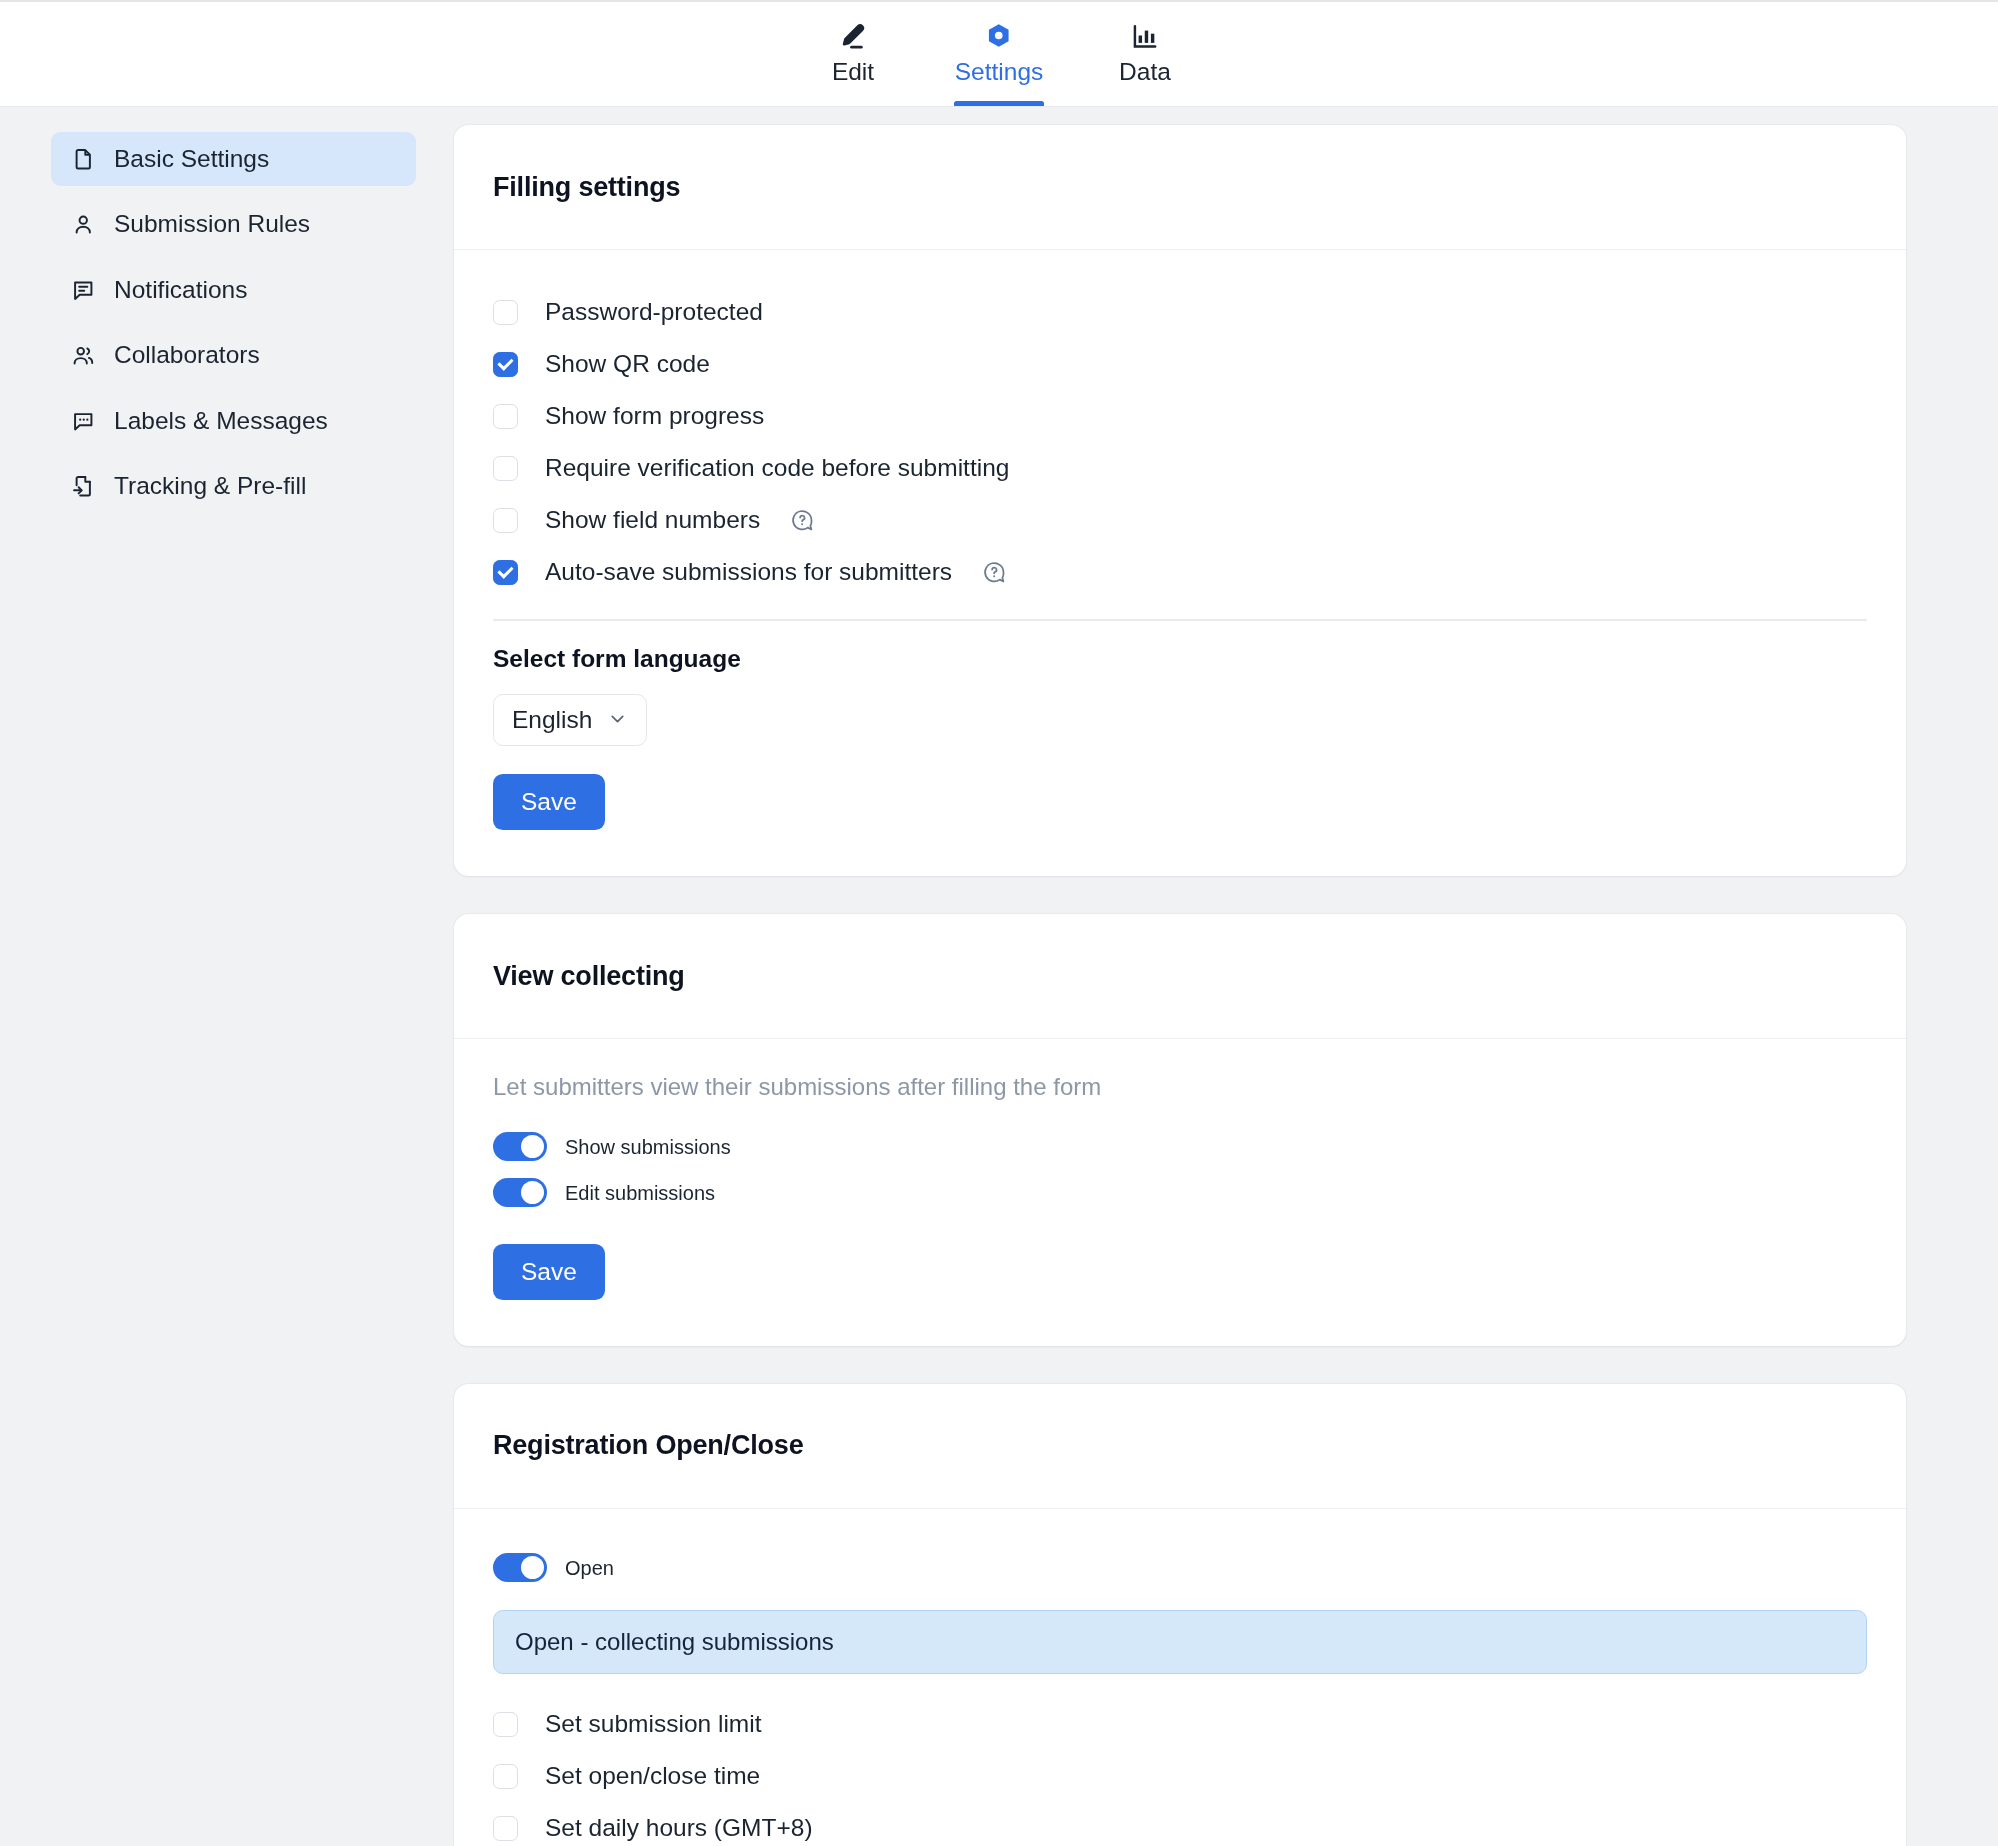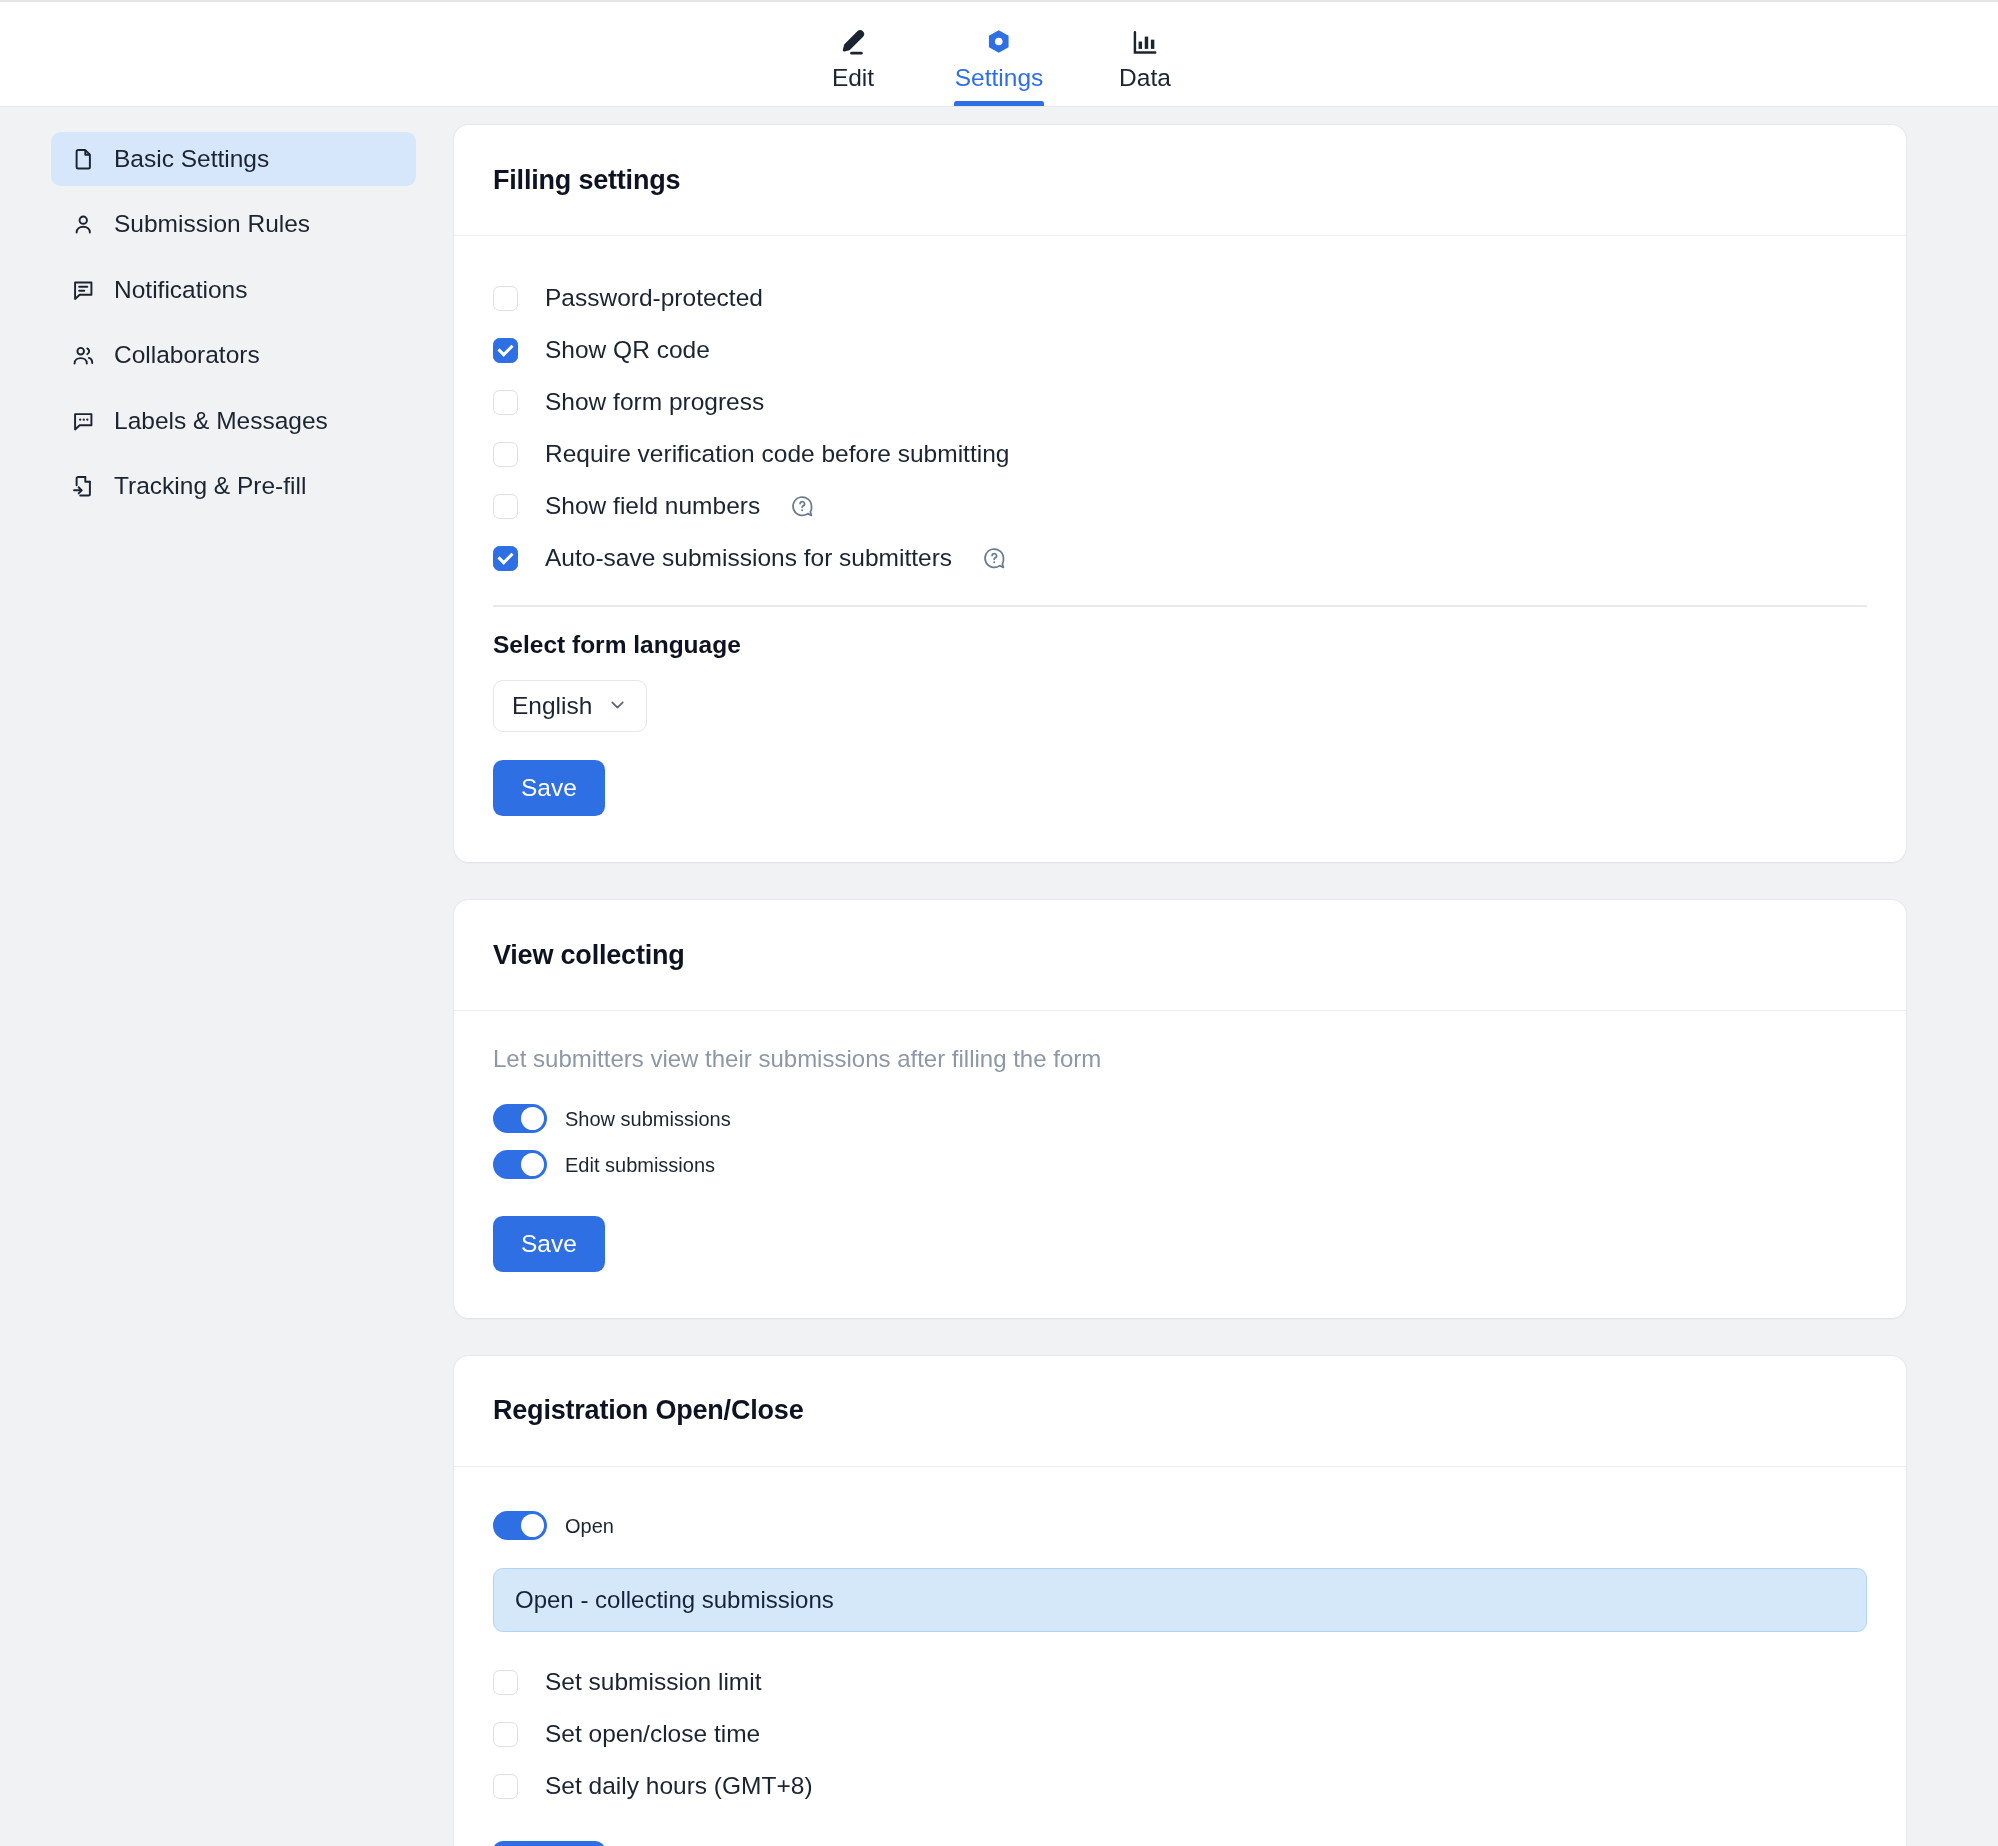--- a/index.html
+++ b/index.html
@@ -27,21 +27,21 @@
     display: flex;
     align-items: flex-end;
     gap: 51px;
     height: 100%;
   }
   .tab {
     display: flex;
     flex-direction: column;
     align-items: center;
     justify-content: flex-start;
-    padding-top: 24px;
+    padding-top: 18px;
     min-width: 95px;
     cursor: pointer;
     position: relative;
     height: 100%;
   }
   .tab .ticon {
     height: 33px;
     display: flex;
     align-items: center;
     justify-content: center;
@@ -106,21 +106,21 @@
   }
 
   .card {
     background: #ffffff;
     border-radius: 14.7px;
     box-shadow: 0 0.8px 2.5px rgba(16,24,40,.07), 0 0 0 0.8px rgba(16,24,40,.025);
     margin-bottom: 38px;
     overflow: hidden;
   }
   .card-head {
-    height: 111px;
+    height: 125px;
     display: flex;
     align-items: center;
     padding: 0 39px;
     border-bottom: 1.6px solid #eceef1;
   }
   .card-title {
     font-size: 27px;
     font-weight: bold;
     color: #0d1320;
     letter-spacing: -0.2px;

